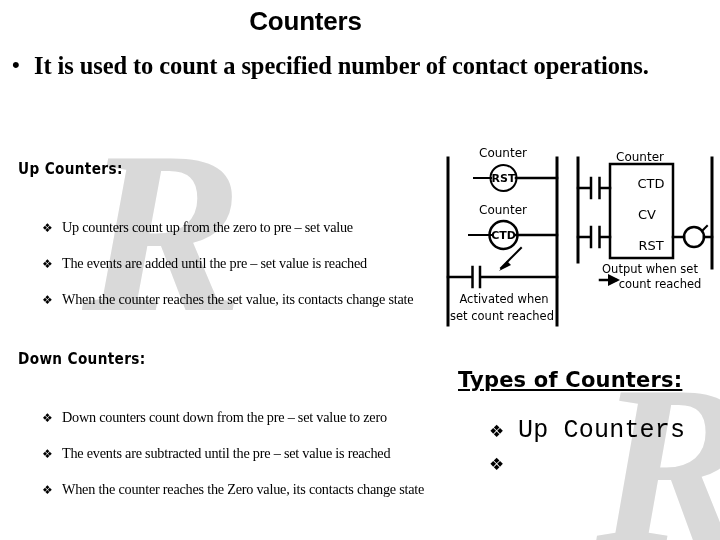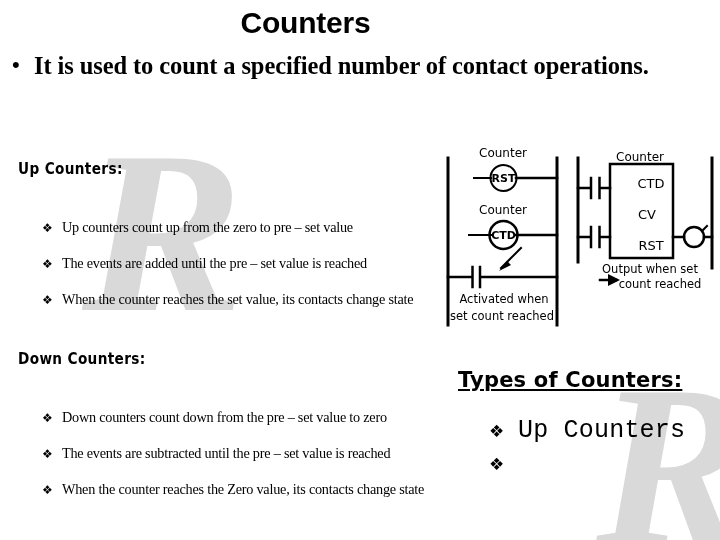--- a/index.html
+++ b/index.html
@@ -33,21 +33,21 @@
   #wm-right { left: 596px; top: 352px; font-size: 230px; }
 
   
   #title {
     position: absolute;
     left: 0; top: 6px;
     width: 611px;
     text-align: center;
     font-family: "Liberation Sans Narrow", "Liberation Sans", sans-serif;
     font-weight: bold;
-    font-size: 30px;
+    font-size: 26px;
     letter-spacing: -0.2px;
     z-index: 3;
   }
 
   
   #intro {
     position: absolute;
     left: 8px; top: 50px;
     width: 706px;
     z-index: 3;

